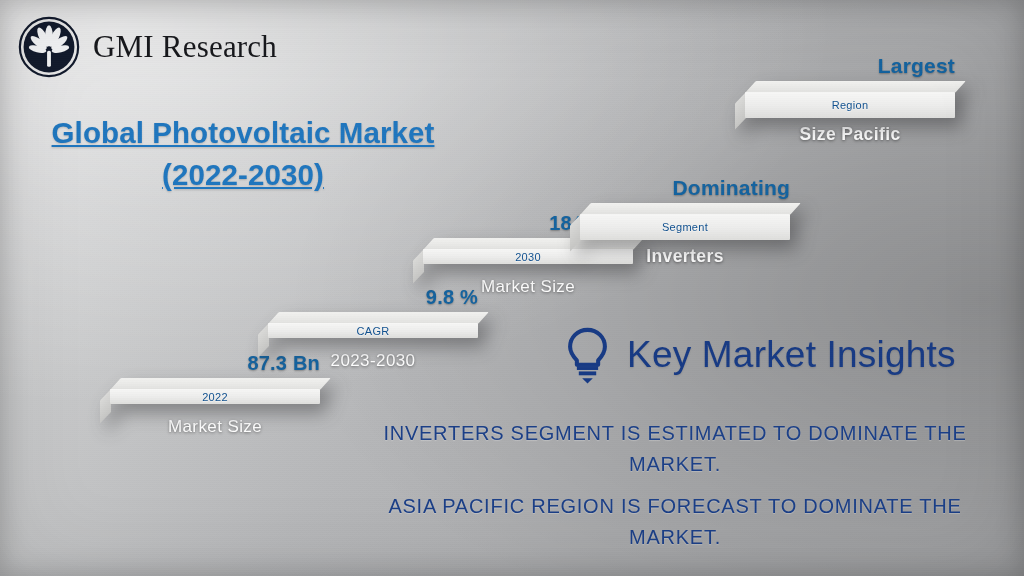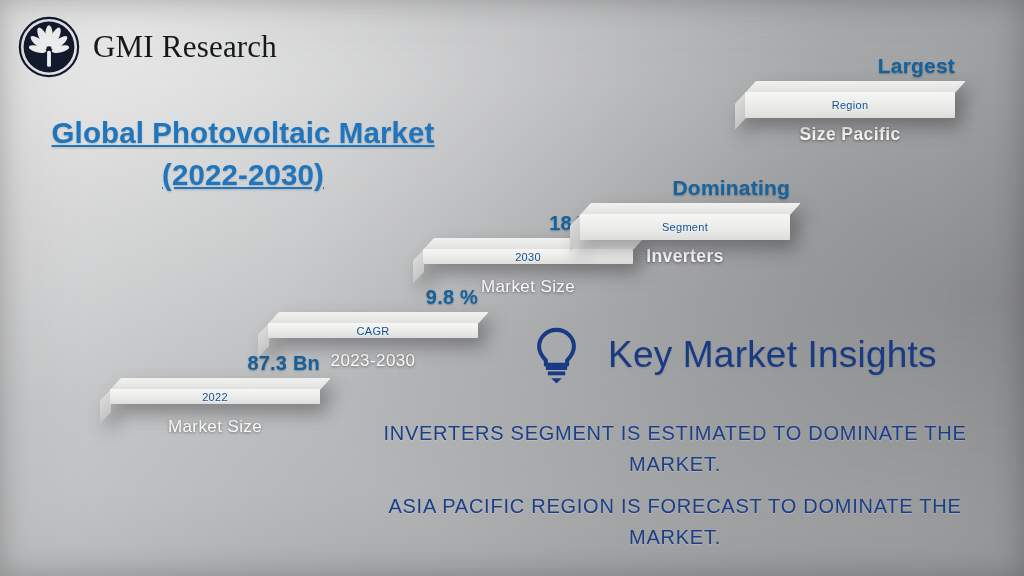--- a/index.html
+++ b/index.html
@@ -147,25 +147,25 @@
   #step-4 { left: 580px; top: 131px; margin-top: 45px; }
   #step-5 { left: 745px; top: 54px; }
 
   #step-4 .slab, #step-5 .slab { height: 34px; }
   #step-4 .slab .front, #step-5 .slab .front { height: 26px; }
   #step-4 .slab .endcap, #step-5 .slab .endcap { height: 26px; }
 
   
   #insights-head {
     position: absolute;
-    left: 533px;
+    left: 564px;
     top: 326px;
     display: flex;
     align-items: center;
-    gap: 28px;
+    gap: 16px;
   }
   #bulb-icon { width: 47px; height: 58px; display: block; }
   #insights-title {
     color: #173a84;
     font-size: 37px;
     font-weight: 400;
     letter-spacing: .2px;
     white-space: nowrap;
     text-shadow: 0 1px 2px rgba(0,0,0,0.12);
   }

